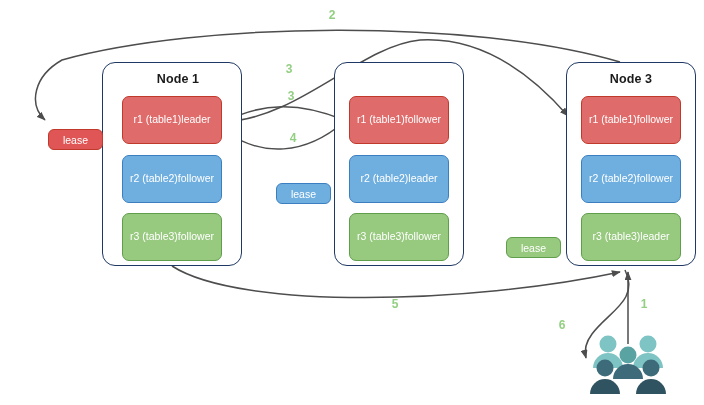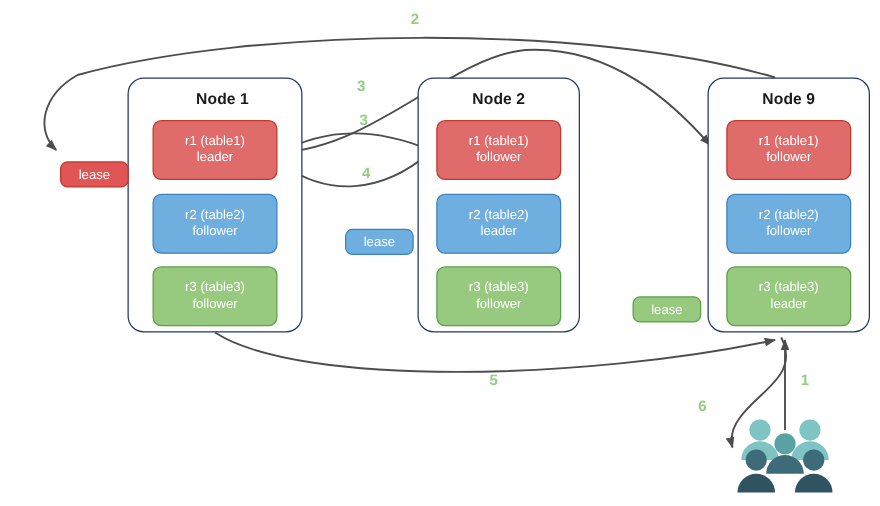--- a/index.html
+++ b/index.html
@@ -40,21 +40,21 @@
     font-size: 12.5px;
     font-weight: bold;
     color: #1a1a1a;
     letter-spacing: 0.1px;
   }
   .replica {
     position: absolute;
     box-sizing: border-box;
     border-radius: 7px;
     display: flex;
-    flex-direction: column;
+    flex-direction: row;
     align-items: center;
     justify-content: center;
     color: #ffffff;
     font-size: 10.5px;
     line-height: 13.5px;
     text-align: center;
   }
   .replica span { display: block; }
   .lease {
     position: absolute;
@@ -124,37 +124,36 @@
   <div class="replica" style="left:122px; top:155px; width:100px; height:48px; background:#6fafe0; border:1.5px solid #3c7fc0;">
     <span>r2 (table2)</span>
     <span>follower</span>
   </div>
   <div class="replica" style="left:122px; top:213px; width:100px; height:48px; background:#97c97f; border:1.5px solid #5f9e4a;">
     <span>r3 (table3)</span>
     <span>follower</span>
   </div>
 
   <div class="node-box" style="left:334px; top:62px; width:130px; height:204px;"></div>
-  <div class="node-title" style="left:334px; top:72px; width:130px;">Node 2</div>
 
   <div class="replica" style="left:349px; top:96px; width:100px; height:48px; background:#e06b6b; border:1.5px solid #c0392b;">
     <span>r1 (table1)</span>
     <span>follower</span>
   </div>
   <div class="replica" style="left:349px; top:155px; width:100px; height:48px; background:#6fafe0; border:1.5px solid #3c7fc0;">
     <span>r2 (table2)</span>
     <span>leader</span>
   </div>
   <div class="replica" style="left:349px; top:213px; width:100px; height:48px; background:#97c97f; border:1.5px solid #5f9e4a;">
     <span>r3 (table3)</span>
     <span>follower</span>
   </div>
 
   <div class="node-box" style="left:566px; top:62px; width:130px; height:204px;"></div>
-  <div class="node-title" style="left:566px; top:72px; width:130px;">Node 9</div>
+  <div class="node-title" style="left:566px; top:72px; width:130px;">Node 3</div>
 
   <div class="replica" style="left:581px; top:96px; width:100px; height:48px; background:#e06b6b; border:1.5px solid #c0392b;">
     <span>r1 (table1)</span>
     <span>follower</span>
   </div>
   <div class="replica" style="left:581px; top:155px; width:100px; height:48px; background:#6fafe0; border:1.5px solid #3c7fc0;">
     <span>r2 (table2)</span>
     <span>follower</span>
   </div>
   <div class="replica" style="left:581px; top:213px; width:100px; height:48px; background:#97c97f; border:1.5px solid #5f9e4a;">

